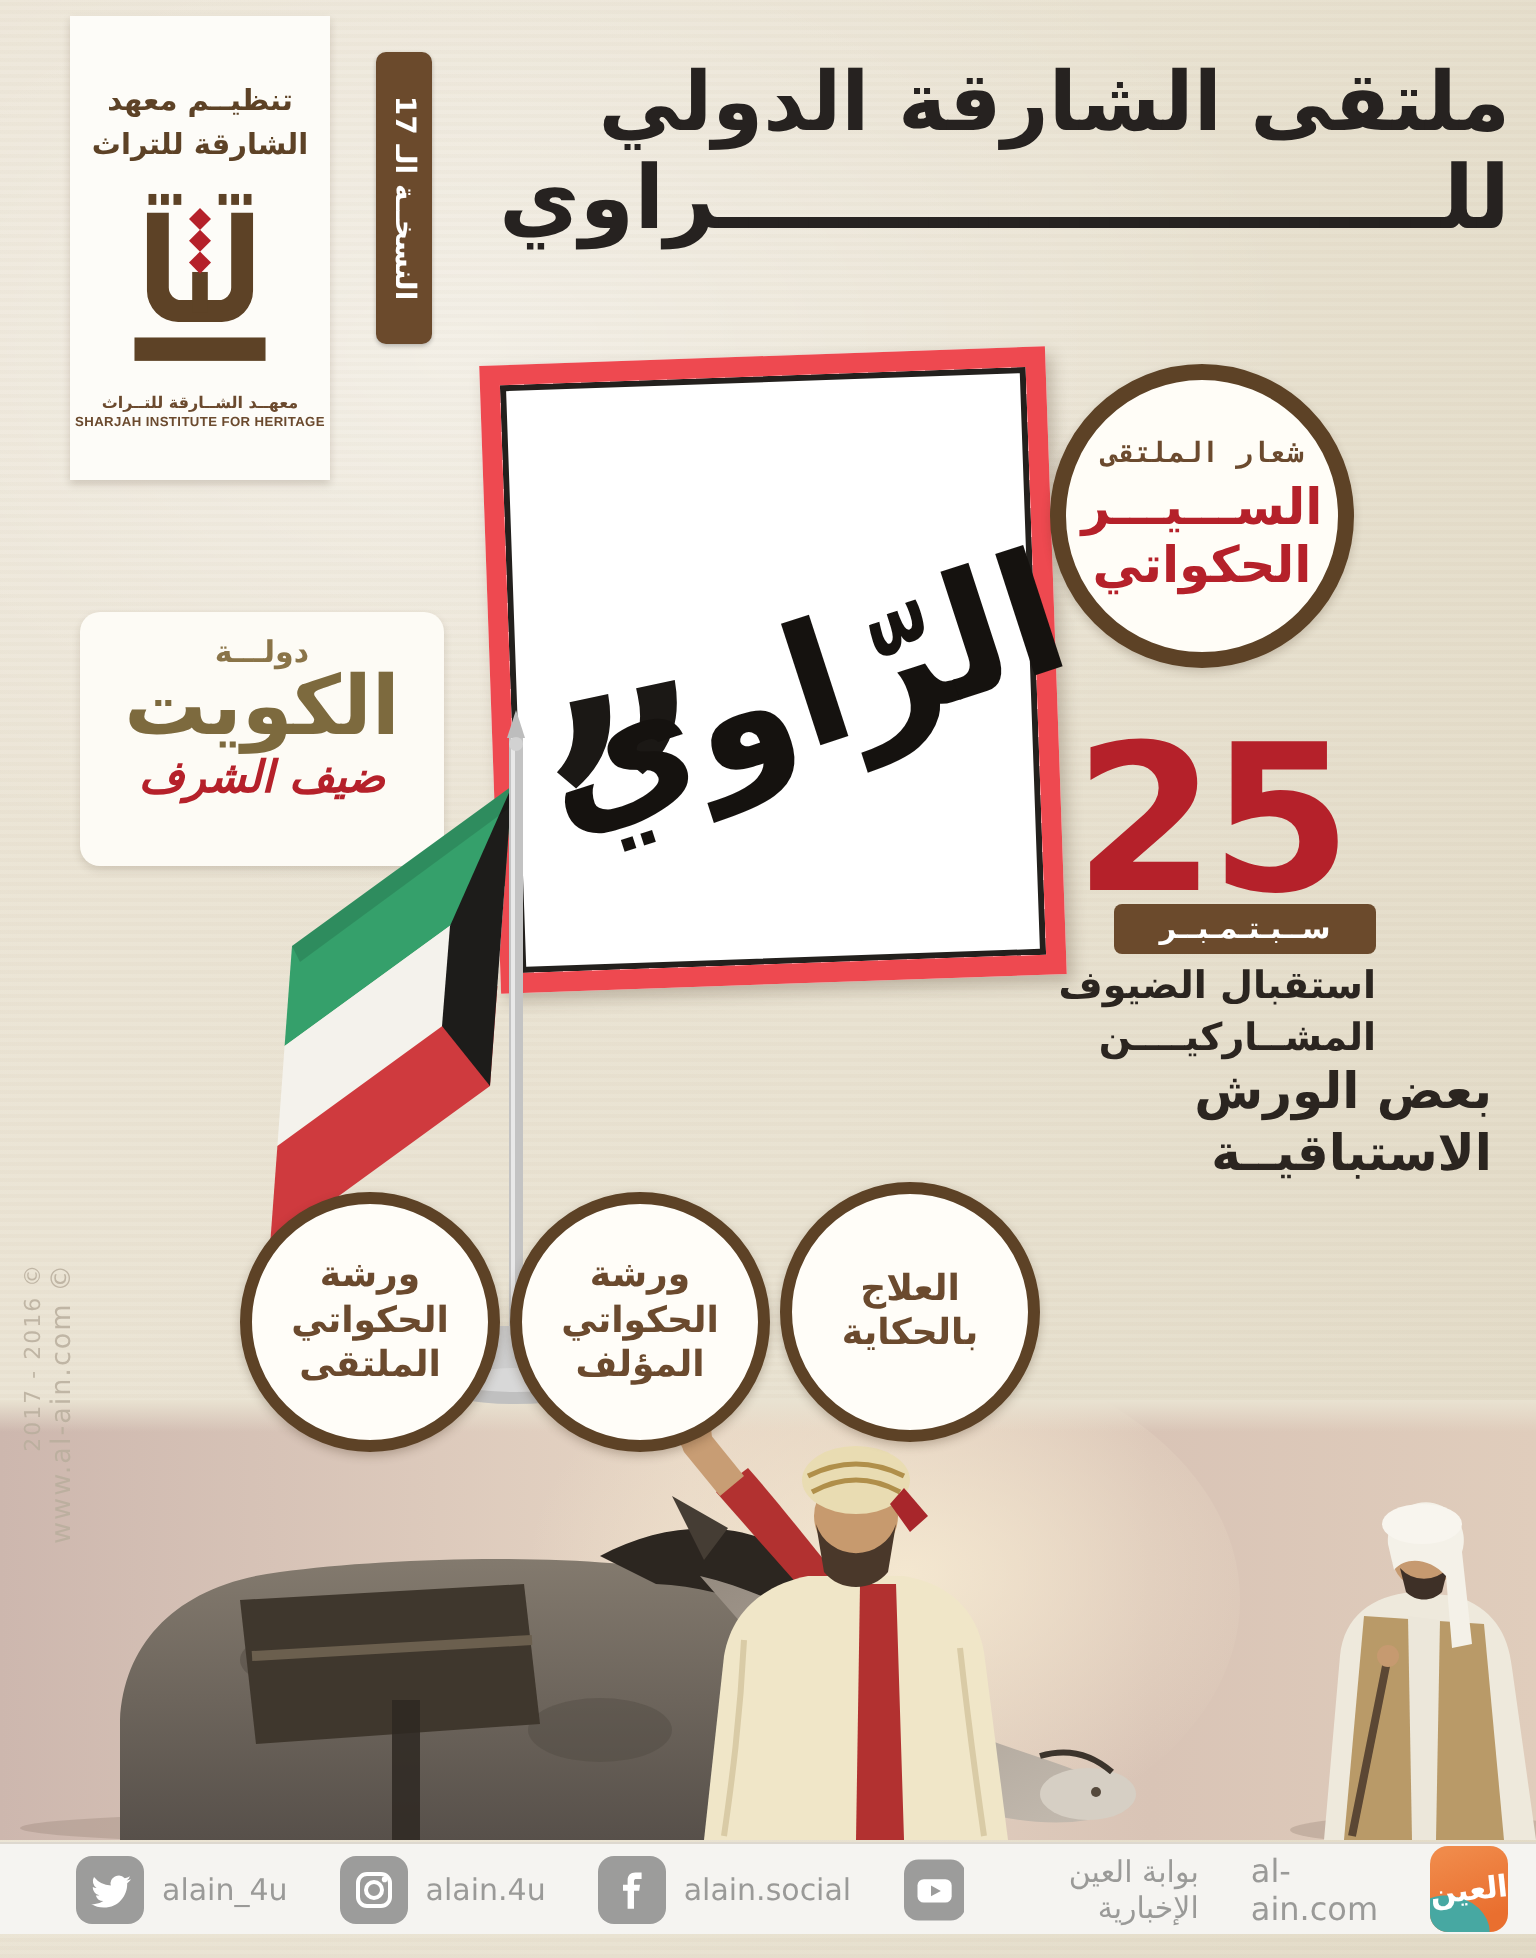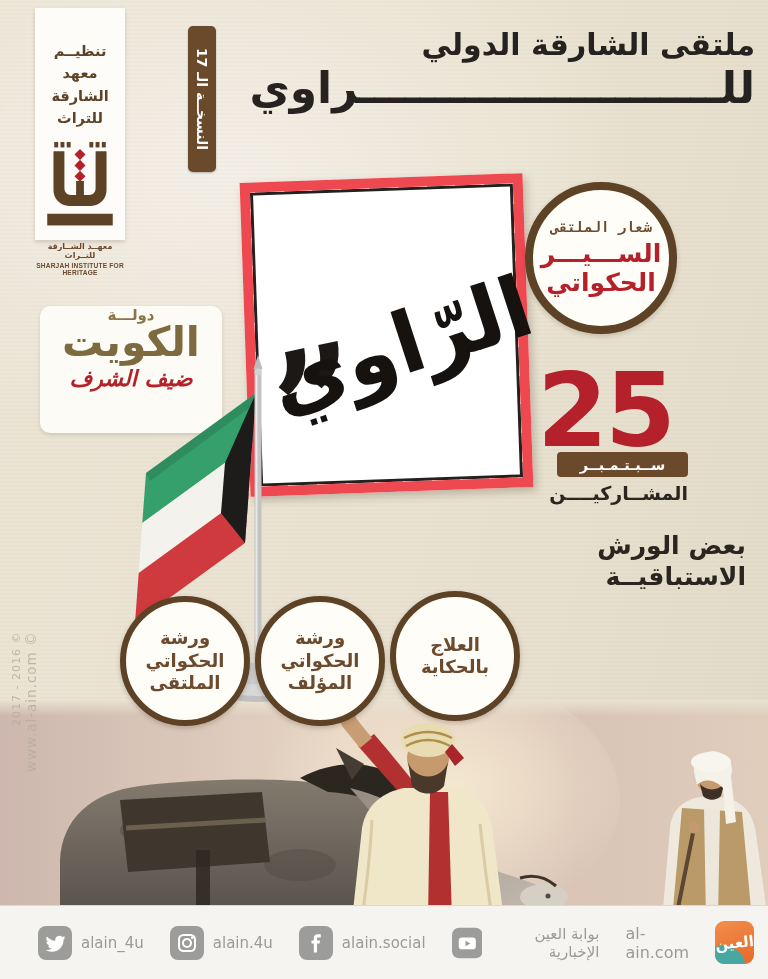--- a/index.html
+++ b/index.html
@@ -6,49 +6,49 @@
   .poster{
     position:relative;width:768px;height:979px;overflow:hidden;
     background:
       radial-gradient(ellipse 600px 400px at 30% 18%, rgba(255,255,255,.45), rgba(255,255,255,0) 70%),
       linear-gradient(105deg,#ece5d6 0%,#e9e2d1 55%,#e2dac6 100%);
     font-family:"DejaVu Sans",sans-serif;direction:rtl;
   }
   .grain{position:absolute;inset:0;z-index:0;
     background:repeating-linear-gradient(0deg,rgba(120,100,70,.025) 0 2px,rgba(255,255,255,.02) 2px 4px);}
   
-  .org-banner{position:absolute;left:35px;top:8px;width:90px;height:232px;background:#fdfcf8;
+  .org-banner{position:absolute;left:35px;top:8px;width:130px;height:232px;background:#fdfcf8;
     box-shadow:0 2px 4px rgba(60,40,20,.18);text-align:center;z-index:6;padding-top:32px;box-sizing:border-box;}
   .org-line{color:#5d4226;font-weight:bold;font-size:14.5px;line-height:1.55;}
   .org-logo{margin:10px auto 6px;display:block;}
   .org-ar{font-size:8px;color:#6b4a2e;font-weight:bold;margin-top:2px;}
   .org-en{font-size:6.6px;color:#6b4a2e;letter-spacing:.2px;margin-top:2px;font-family:"Liberation Sans",sans-serif;font-weight:bold;}
   .edition-badge{position:absolute;left:188px;top:26px;width:28px;height:146px;background:#6b4a2c;border-radius:5px;
     display:flex;align-items:center;justify-content:center;z-index:6;box-shadow:0 1px 2px rgba(0,0,0,.25);}
   .edition-badge span{color:#fff;font-weight:bold;font-size:14px;white-space:nowrap;transform:rotate(90deg);letter-spacing:.5px;}
   .title{position:absolute;top:28px;right:13px;text-align:right;color:#262220;z-index:5;line-height:1.15;}
-  .title .l1{font-size:30px;font-weight:bold;letter-spacing:-1px;}
+  .title .l1{font-size:41px;font-weight:bold;letter-spacing:-1px;}
   .title .l2{font-size:44px;font-weight:bold;margin-top:0;white-space:nowrap;}
   
   .slogan-circle{position:absolute;right:91px;top:182px;width:136px;height:136px;border-radius:50%;
     background:#fffdf7;border:8px solid #5d4226;display:flex;flex-direction:column;align-items:center;justify-content:center;
     text-align:center;z-index:4;box-shadow:0 2px 5px rgba(60,40,20,.2);}
   .slogan-circle .lbl{color:#6b4a2e;font-size:14px;font-weight:bold;margin-bottom:3px;font-family:Liberation Mono, monospace;}
   .slogan-circle .big{color:#b5212a;font-size:25px;font-weight:bold;line-height:1.18;}
   
   .rawi-square{position:absolute;left:245px;top:178px;width:263px;height:294px;background:#fff;
     border:10px solid #ee4950;box-shadow:inset 0 0 0 3px #23201d,3px 4px 8px rgba(60,40,20,.25);
     transform:rotate(-2deg);z-index:3;}
   .rawi-word{position:absolute;inset:0;display:flex;align-items:center;justify-content:center;
     font-size:84px;font-weight:bold;color:#15120f;transform:rotate(-16deg) translate(10px,14px);white-space:nowrap;}
   .rawi-quotes{position:absolute;left:6px;top:52px;font-size:150px;font-weight:bold;color:#1b1815;
     transform:rotate(-10deg);line-height:1;font-family:"DejaVu Serif",serif;}
   
   .kuwait-card{position:absolute;left:40px;top:306px;width:182px;height:127px;background:#fdfbf5;border-radius:10px;
-    box-shadow:0 2px 4px rgba(60,40,20,.15);text-align:center;z-index:2;box-sizing:border-box;}
+    box-shadow:0 2px 4px rgba(60,40,20,.15);text-align:center;z-index:2;padding-top:11px;box-sizing:border-box;}
   .kuwait-card .pre{color:#8a7448;font-size:15px;font-weight:bold;}
   .kuwait-card .country{color:#7d6a3e;font-size:41px;font-weight:bold;line-height:1.05;margin-top:-3px;}
   .kuwait-card .lab{color:#b5212a;font-size:22px;font-weight:bold;margin-top:2px;font-style:italic;}
   .flag-svg{position:absolute;left:0;top:355px;z-index:4;}
   
   .day{position:absolute;right:95px;top:360px;font-size:102px;font-weight:bold;color:#b5212a;line-height:1;
     letter-spacing:-3px;z-index:4;direction:ltr;}
   .month-ribbon{position:absolute;right:80px;top:452px;width:131px;height:25px;background:#6b4a2c;border-radius:4px;
     color:#fff;font-size:14.5px;font-weight:bold;display:flex;align-items:center;justify-content:center;z-index:4;letter-spacing:.5px;}
   .date-note{position:absolute;right:80px;top:481px;text-align:right;color:#2b2520;font-size:19px;font-weight:bold;
@@ -64,21 +64,21 @@
   .c3{left:255px;top:596px;}
   .c4{left:120px;top:596px;}
   
   .scene{position:absolute;left:0;top:700px;z-index:1;display:block;}
   
   .watermark{position:absolute;left:10px;top:772px;transform:rotate(-90deg);transform-origin:left top;
     color:#b9ae9d;z-index:2;white-space:nowrap;opacity:.85;}
   .watermark .wm1{font-size:11px;letter-spacing:1px;}
   .watermark .wm2{font-size:13.5px;letter-spacing:1px;}
   
-  .footer{position:absolute;left:0;bottom:0;width:768px;height:74px;background:#f5f4f1;border-top:1px solid #ddd8cf;
+  .footer{position:absolute;left:0;bottom:12px;width:768px;height:46px;background:#f5f4f1;border-top:1px solid #ddd8cf;
     display:flex;align-items:center;direction:ltr;padding:0 14px 0 38px;box-sizing:border-box;z-index:8;}
   .sgroup{display:flex;align-items:center;margin-right:26px;}
   .sgroup .handle{color:#9a9a98;font-size:15px;margin-left:9px;font-family:"DejaVu Sans",sans-serif;}
   .site{margin-left:auto;color:#9a9a98;font-size:16px;margin-right:14px;}
   .alain-logo{width:43px;height:43px;border-radius:9px;background:linear-gradient(160deg,#f08a4a 10%,#e96f2f 80%);
     position:relative;overflow:hidden;display:flex;align-items:center;justify-content:center;}
   .alain-logo::after{content:"";position:absolute;left:-10px;bottom:-14px;width:40px;height:32px;background:#47a8a2;
     border-radius:60% 60% 0 50%;transform:rotate(14deg);}
   .alain-logo span{position:relative;z-index:1;color:#fff;font-weight:bold;font-size:15px;transform:rotate(-6deg);}
 </style>
@@ -155,20 +155,21 @@
     <path d="M246,308 L270,308 L280,334 L236,334 Z" fill="#cdcdcd"></path>
     <ellipse cx="258" cy="338" rx="40" ry="9" fill="#c0c0c0"></ellipse>
     <ellipse cx="258" cy="335" rx="33" ry="6" fill="#d8d8d8"></ellipse>
   </svg>
 
   <div class="day">25</div>
   <div class="month-ribbon">
     <span>ســبـتـمـبــر</span>
   </div>
   <div class="date-note">
+    <div>استقبال الضيوف</div>
     <div>المشــاركيــــن</div>
   </div>
 
   <div class="ws-heading">
     <div>بعض الورش</div>
     <div>الاستباقيــة</div>
   </div>
 
   <svg class="scene" width="768" height="220" viewBox="0 0 768 220">
     <defs>

